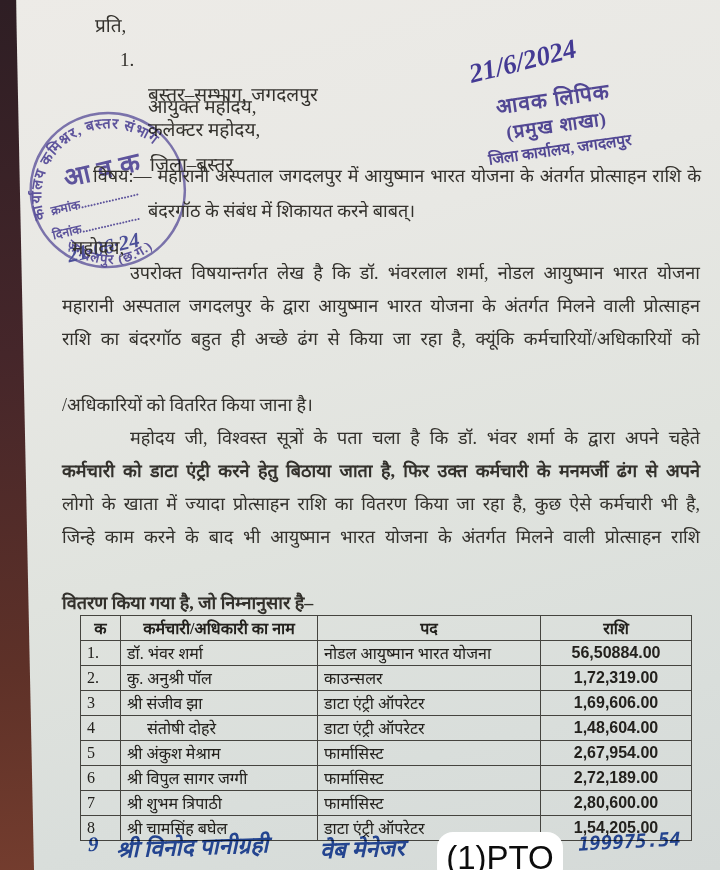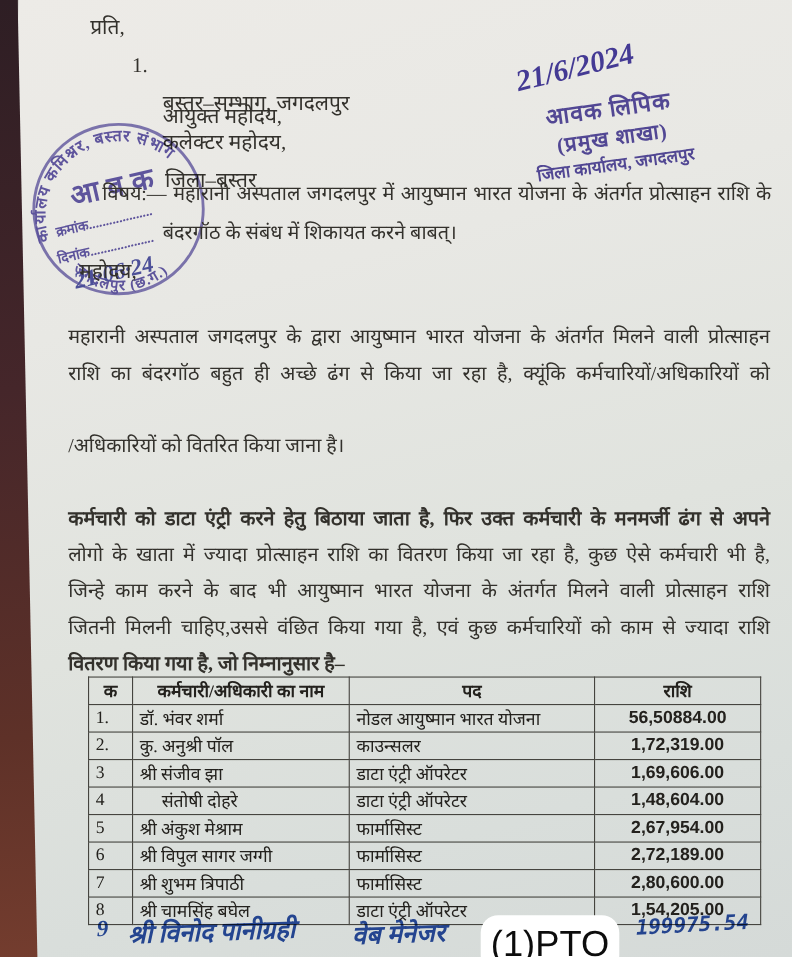--- a/index.html
+++ b/index.html
@@ -60,21 +60,21 @@
     background:#fff;border-radius:16px;display:flex;align-items:center;justify-content:center;
     font-family:"Liberation Sans",sans-serif;font-size:33px;color:#0c0c0c;
   }
 </style>
 </head>
 <body>
 
 <div id="paper">
   <div class="crease"></div>
 
-  <div class="abs addr" style="left:82px;top:8px;">प्रति,</div>
+  <div class="abs addr" style="left:95px;top:8px;">प्रति,</div>
   <div class="abs addr" style="left:120px;top:42px;">1.</div>
   <div class="abs addr" style="left:148px;top:42px;margin-top:47px;">आयुक्त महोदय,</div>
   <div class="abs addr" style="left:148px;top:77px;text-align:center;">बस्तर–सम्भाग, जगदलपुर</div>
   <div class="abs addr" style="left:150px;top:147px;">जिला–बस्तर</div>
   <div class="abs addr" style="left:148px;top:112px;">कलेक्टर महोदय,</div>
 
   <div class="hw-date-top hand">21/6/2024</div>
   <div class="receipt-stamp">
     <div class="l1">आवक लिपिक</div>
     <div class="l2">(प्रमुख शाखा)</div>
@@ -98,28 +98,29 @@
       <text x="38" y="106" font-size="12.5" font-weight="bold" fill="#5145a3">क्रमांक...................</text>
       <text x="34" y="130" font-size="12.5" font-weight="bold" fill="#5145a3">दिनांक...................</text>
       <text x="44" y="156" font-size="21" font-style="italic" font-weight="bold" fill="#3b3f9e">21·06·24</text>
     </svg>
   </div>
 
   <div class="abs jline" style="left:93px;top:163px;width:608px;">विषय:— महारानी अस्पताल जगदलपुर में  आयुष्मान भारत योजना के अंतर्गत प्रोत्साहन राशि के</div>
   <div class="abs jline last" style="left:130px;top:198px;width:570px;margin-left:18px;">बंदरगॉठ के संबंध में शिकायत करने बाबत्।</div>
   <div class="abs addr" style="left:72px;top:230px;">महोदय,</div>
 
+  <div class="abs jline" style="left:130px;top:260px;width:570px;">उपरोक्त विषयान्तर्गत लेख है कि डॉ. भंवरलाल शर्मा, नोडल आयुष्मान भारत योजना</div>
   <div class="abs jline" style="left:62px;top:293px;width:638px;">महारानी अस्पताल जगदलपुर के द्वारा आयुष्मान भारत योजना के अंतर्गत मिलने वाली प्रोत्साहन</div>
   <div class="abs jline" style="left:62px;top:326px;width:638px;">राशि का बंदरगॉठ बहुत ही अच्छे ढंग से किया जा रहा है, क्यूंकि कर्मचारियों/अधिकारियों को</div>
   <div class="abs jline last" style="left:62px;top:392px;width:638px;">/अधिकारियों को वितरित किया जाना है।</div>
 
+  <div class="abs jline" style="left:130px;top:425px;width:570px;">महोदय जी, विश्वस्त सूत्रों के पता चला है कि डॉ. भंवर शर्मा के द्वारा अपने चहेते</div>
   <div class="abs jline" style="left:62px;top:458px;width:638px;font-weight:bold;">कर्मचारी को डाटा एंट्री करने हेतु बिठाया जाता है, फिर उक्त कर्मचारी के मनमर्जी ढंग से अपने</div>
   <div class="abs jline" style="left:62px;top:491px;width:638px;">लोगो के खाता में ज्यादा प्रोत्साहन राशि का वितरण किया जा रहा है, कुछ ऐसे कर्मचारी भी है,</div>
   <div class="abs jline" style="left:62px;top:524px;width:638px;">जिन्हे काम करने के बाद भी आयुष्मान भारत योजना के अंतर्गत मिलने वाली प्रोत्साहन राशि</div>
-  <div class="abs jline" style="left:62px;top:557px;width:638px;">जितनी मिलनी चाहिए,उससे वंछित किया गया है, एवं कुछ कर्मचारियों को काम से ज्यादा राशि</div>
   <div class="abs jline last" style="left:62px;top:590px;width:638px;font-weight:bold;">वितरण किया गया है, जो निम्नानुसार है–</div>
 
   <table class="cmp">
     <colgroup>
         <col style="width:40px">
         <col style="width:197px">
         <col style="width:223px">
         <col style="width:151px">
       </colgroup>
     <tbody>

